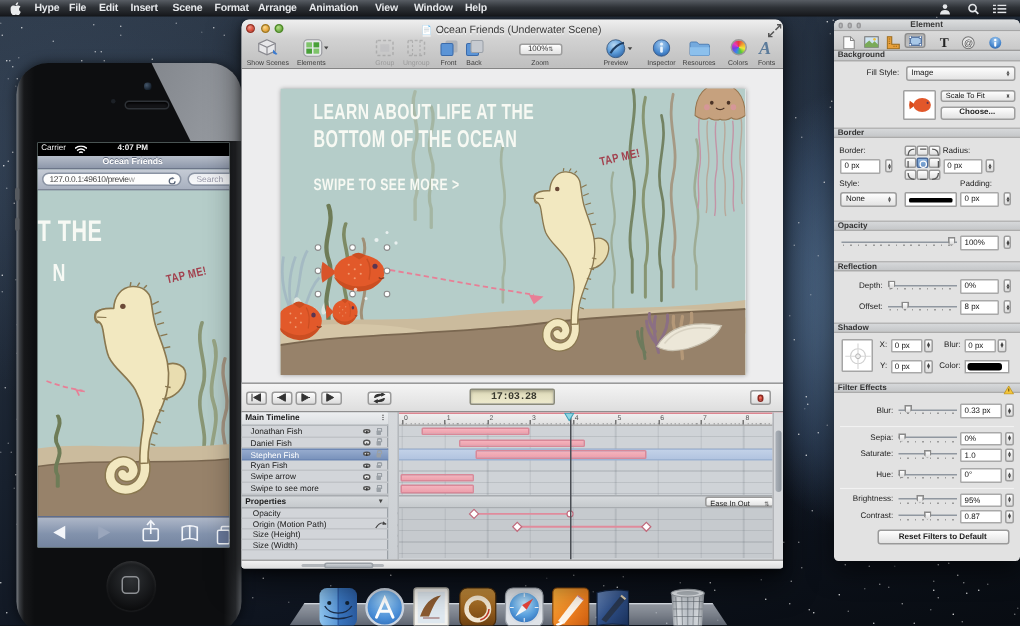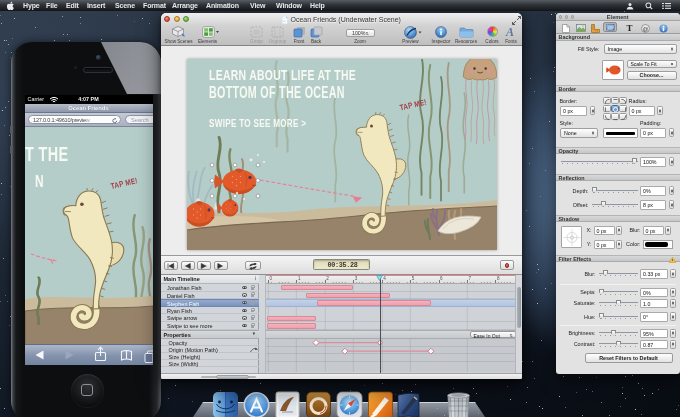--- a/index.html
+++ b/index.html
@@ -521,21 +521,21 @@
  <div class="tbtn" style="left:36.5px"><svg width="7.5" height="6" viewBox="0 0 9 7">
               <path d="M1.5 0.5 L7 3.5 L1.5 6.5 Z M7 3.5 H8" fill="#333" stroke="#333" stroke-width="0.8"></path>
             </svg></div>
  <div class="tbtn" style="left:53px"><svg width="7.5" height="6" viewBox="0 0 9 7">
               <path d="M1 0.5 L6.5 3.5 L1 6.5 Z" fill="#333" stroke="#333" stroke-width="0.8"></path>
             </svg></div>
  <div class="tbtn" style="left:84.5px;width:15.5px"><svg width="10" height="6.5" viewBox="0 0 11 7">
               <path d="M2 3.5 Q2 1 5.5 1 L9 1 M9 3.5 Q9 6 5.5 6 L2 6 M9 1 l-1.8 -1 v2 z M2 6 l1.8 -1 v2 z" stroke="#333" stroke-width="0.9" fill="#333"></path>
             </svg></div>
  <div class="abs" style="left:152.5px;top:2.8px;width:57px;height:11px;background:linear-gradient(#ddd9b8,#eeeacd);border:1px solid #8a8a7a;border-radius:1.5px;box-shadow:inset 0 1px 2px rgba(0,0,0,.25)">
-            <span class="abs" style="left:0;top:1.4px;width:57px;text-align:center;font-family:'Liberation Mono',monospace;font-weight:bold;font-size:6.8px;color:#3a3a30;letter-spacing:-0.3px">00:35.28</span>
+            <span class="abs" style="left:0;top:1.4px;width:57px;text-align:center;font-family:'Liberation Mono',monospace;font-weight:bold;font-size:6.8px;color:#3a3a30;letter-spacing:-0.3px">17:03.28</span>
           </div>
  <div class="abs" style="left:339.5px;top:4px;width:13.5px;height:10px;background:linear-gradient(#fdfdfd,#dcdcdc);border:1px solid #9a9a9a;border-radius:2px">
             <div class="abs" style="left:3.7px;top:2px;width:4.6px;height:4.6px;border-radius:50%;background:radial-gradient(circle at 35% 30%,#f38a7a,#d4372a 70%,#a82a20);border:0.5px solid #8a2a22"></div>
           </div>
 </div>
 
 <div class="abs" style="left:0;top:19.5px;width:98.5px;height:98px;background:#d2d5d9;border-right:1px solid #9aa0a6;font-size:5.5px;color:#1a1a1a">
  <div class="abs" style="left:0;top:0;width:98.5px;height:9.5px;background:linear-gradient(#eceef0,#dcdfe2);border-bottom:1px solid #b2b6ba;font-weight:bold">
             <span class="abs" style="left:3px;top:1.8px">Main Timeline</span>
             <span class="abs" style="right:3px;top:0.5px;font-size:5px;color:#444">⁝</span>

